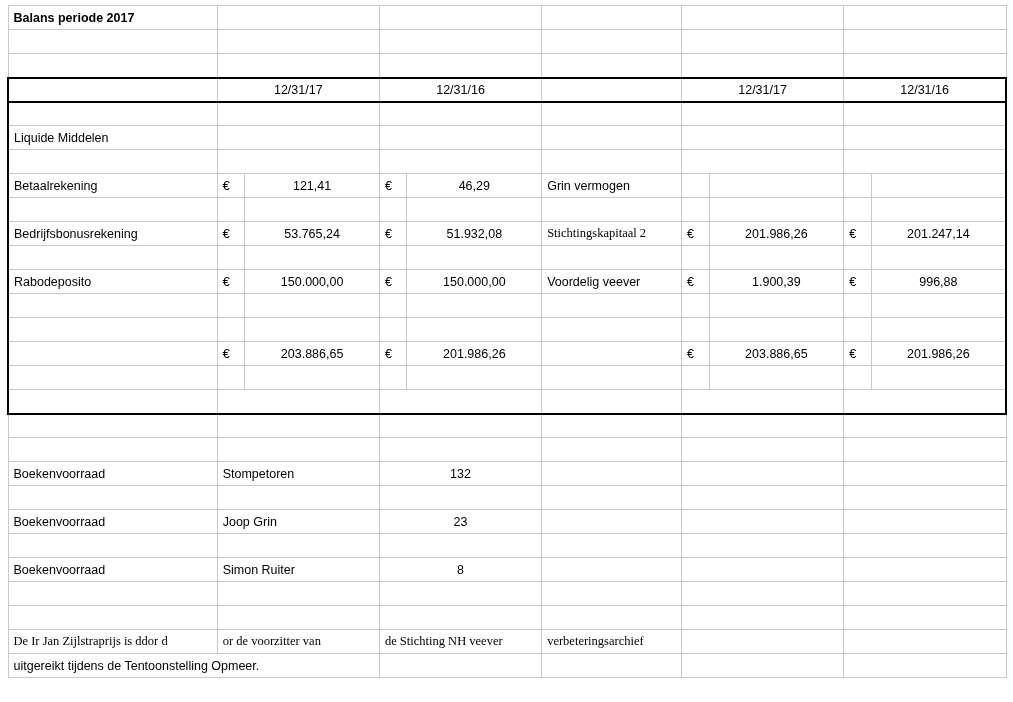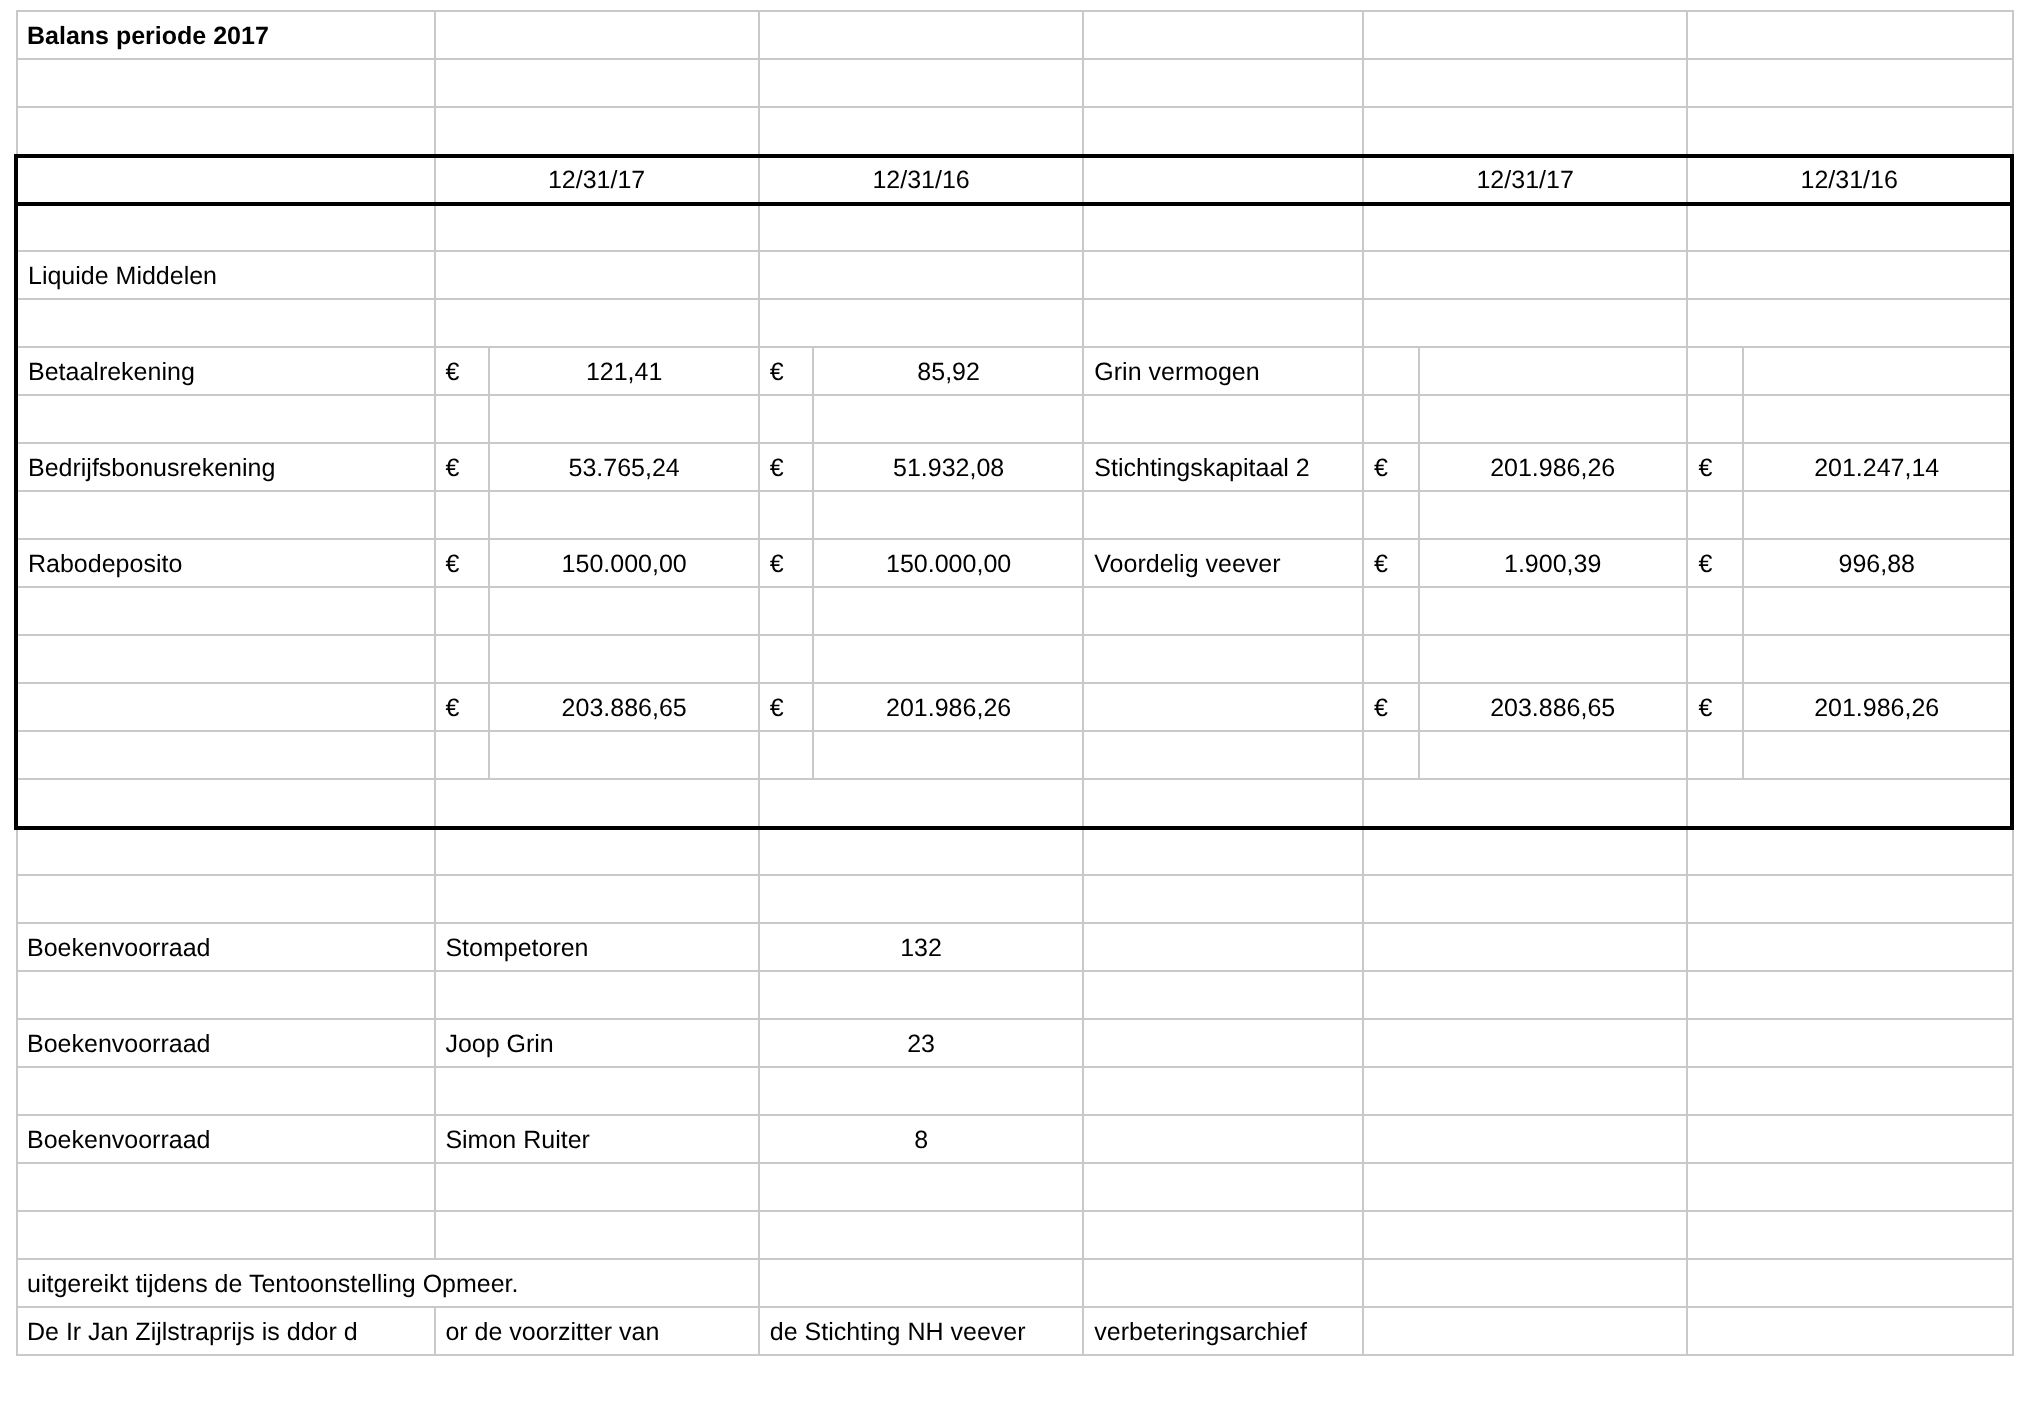--- a/index.html
+++ b/index.html
@@ -51,21 +51,21 @@
 
   .bold { font-weight: bold; }
   .num { text-align: center; }
   .cur { text-align: left; padding-right: 0; padding-left: 5px; }
   .ul span.u { }
   .box-bottom { border-bottom: 2.5px solid #000 !important; }
   .box-left { border-left: 2.5px solid #000 !important; }
   .box-right { border-right: 2.5px solid #000 !important; }
 
   .hdr-row td { border-top: 2.5px solid #000 !important; border-bottom: 2.5px solid #000 !important; }
-  .clip { overflow: hidden; text-overflow: clip; }
+  .clip { overflow: hidden; text-overflow: clip; font-family: Liberation Serif, serif; }
 </style>
 </head>
 <body>
 
 <div id="sheet">
   <table class="grid">
     <colgroup>
       <col class="c0">
         <col class="c1">
         <col class="c2">
@@ -139,21 +139,21 @@
         <td class="spacer"></td>
         <td class="spacer" colspan="2"></td>
         <td class="spacer box-right" colspan="2"></td>
       </tr>
 
       <tr>
         <td class="box-left">Betaalrekening</td>
         <td class="cur">€</td>
         <td class="num">121,41</td>
         <td class="cur">€</td>
-        <td class="num">85,92</td>
+        <td class="num">46,29</td>
         <td>Grin vermogen</td>
         <td></td>
         <td class="num"></td>
         <td></td>
         <td class="num box-right"></td>
       </tr>
 
       <tr>
         <td class="spacer box-left"></td>
         <td class="spacer"></td>
@@ -337,30 +337,30 @@
       <tr>
         <td class="spacer"></td>
         <td class="spacer" colspan="2"></td>
         <td class="spacer" colspan="2"></td>
         <td class="spacer"></td>
         <td class="spacer" colspan="2"></td>
         <td class="spacer" colspan="2"></td>
       </tr>
 
       <tr>
-        <td colspan="3">uitgereikt tijdens de Tentoonstelling Opmeer.</td>
-        <td colspan="2"></td>
-        <td></td>
-        <td colspan="2"></td>
-        <td colspan="2"></td>
-      </tr>
-
-      <tr>
         <td class="clip">De Ir Jan Zijlstraprijs is ddor d</td>
         <td colspan="2" class="clip">or de voorzitter van</td>
         <td colspan="2" class="clip">de Stichting NH veever</td>
         <td class="clip">verbeteringsarchief</td>
         <td colspan="2"></td>
         <td colspan="2"></td>
       </tr>
+
+      <tr>
+        <td colspan="3">uitgereikt tijdens de Tentoonstelling Opmeer.</td>
+        <td colspan="2"></td>
+        <td></td>
+        <td colspan="2"></td>
+        <td colspan="2"></td>
+      </tr>
     </tbody>
   </table>
 </div>
 
 </body></html>

